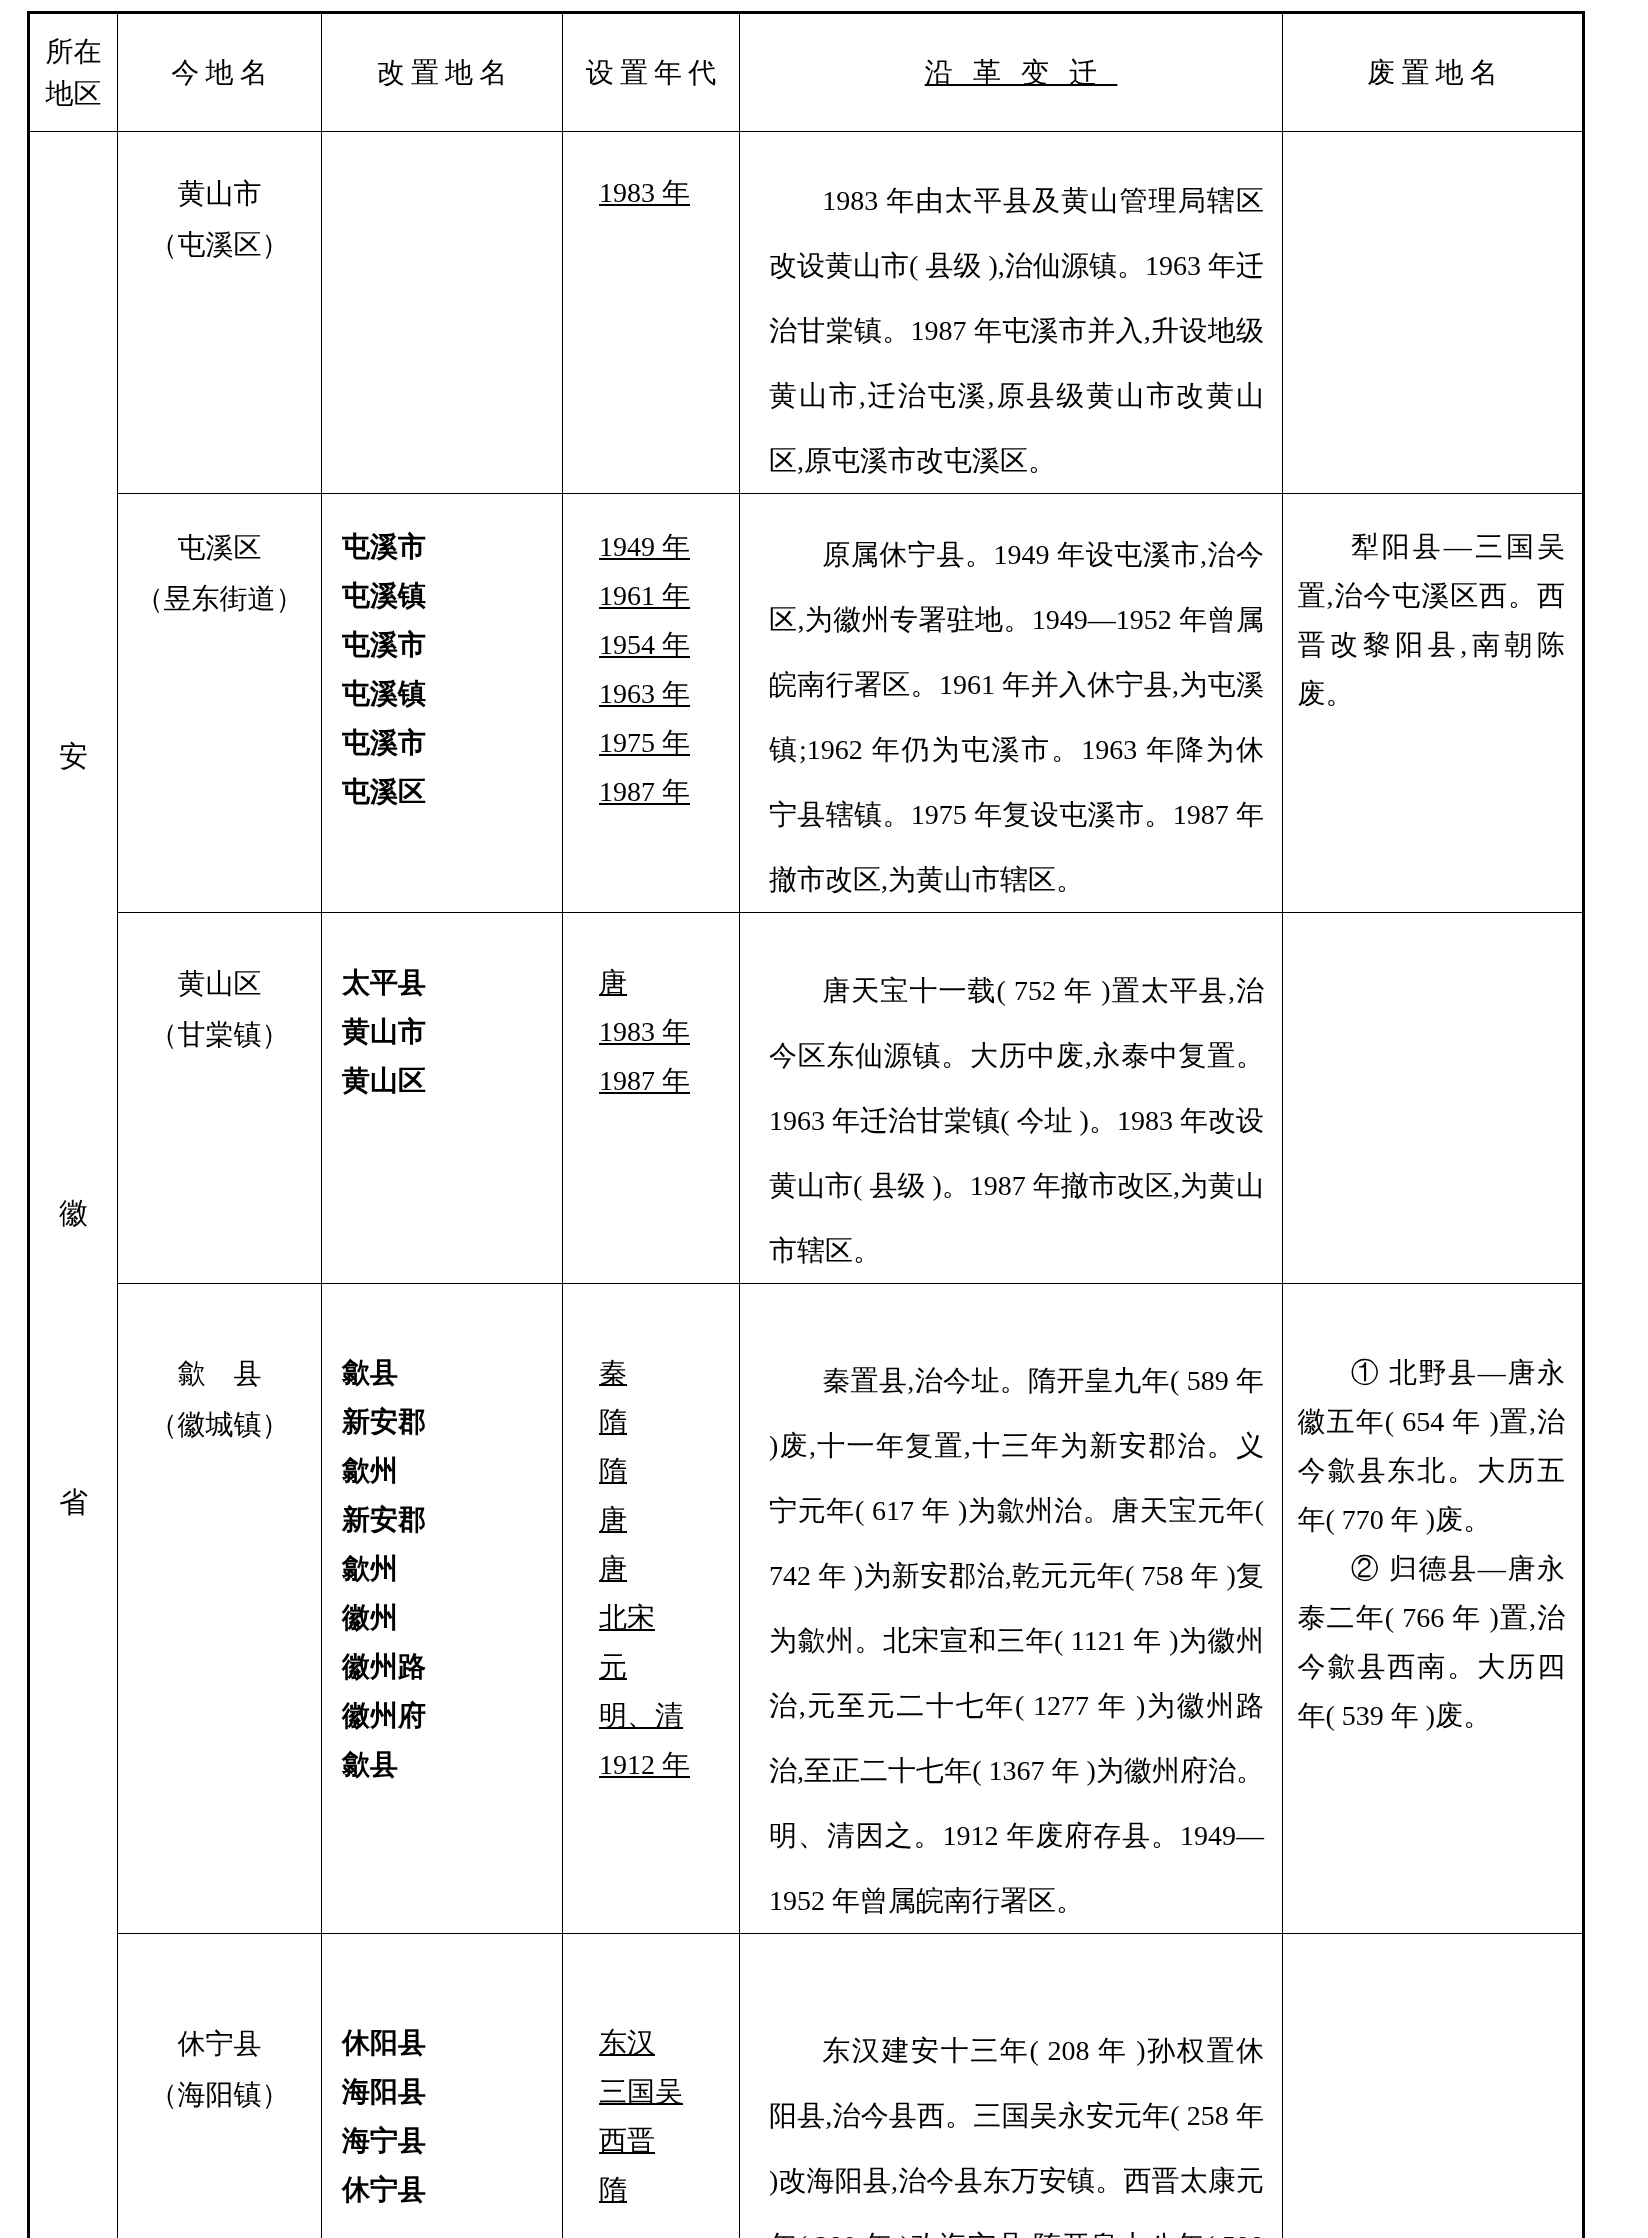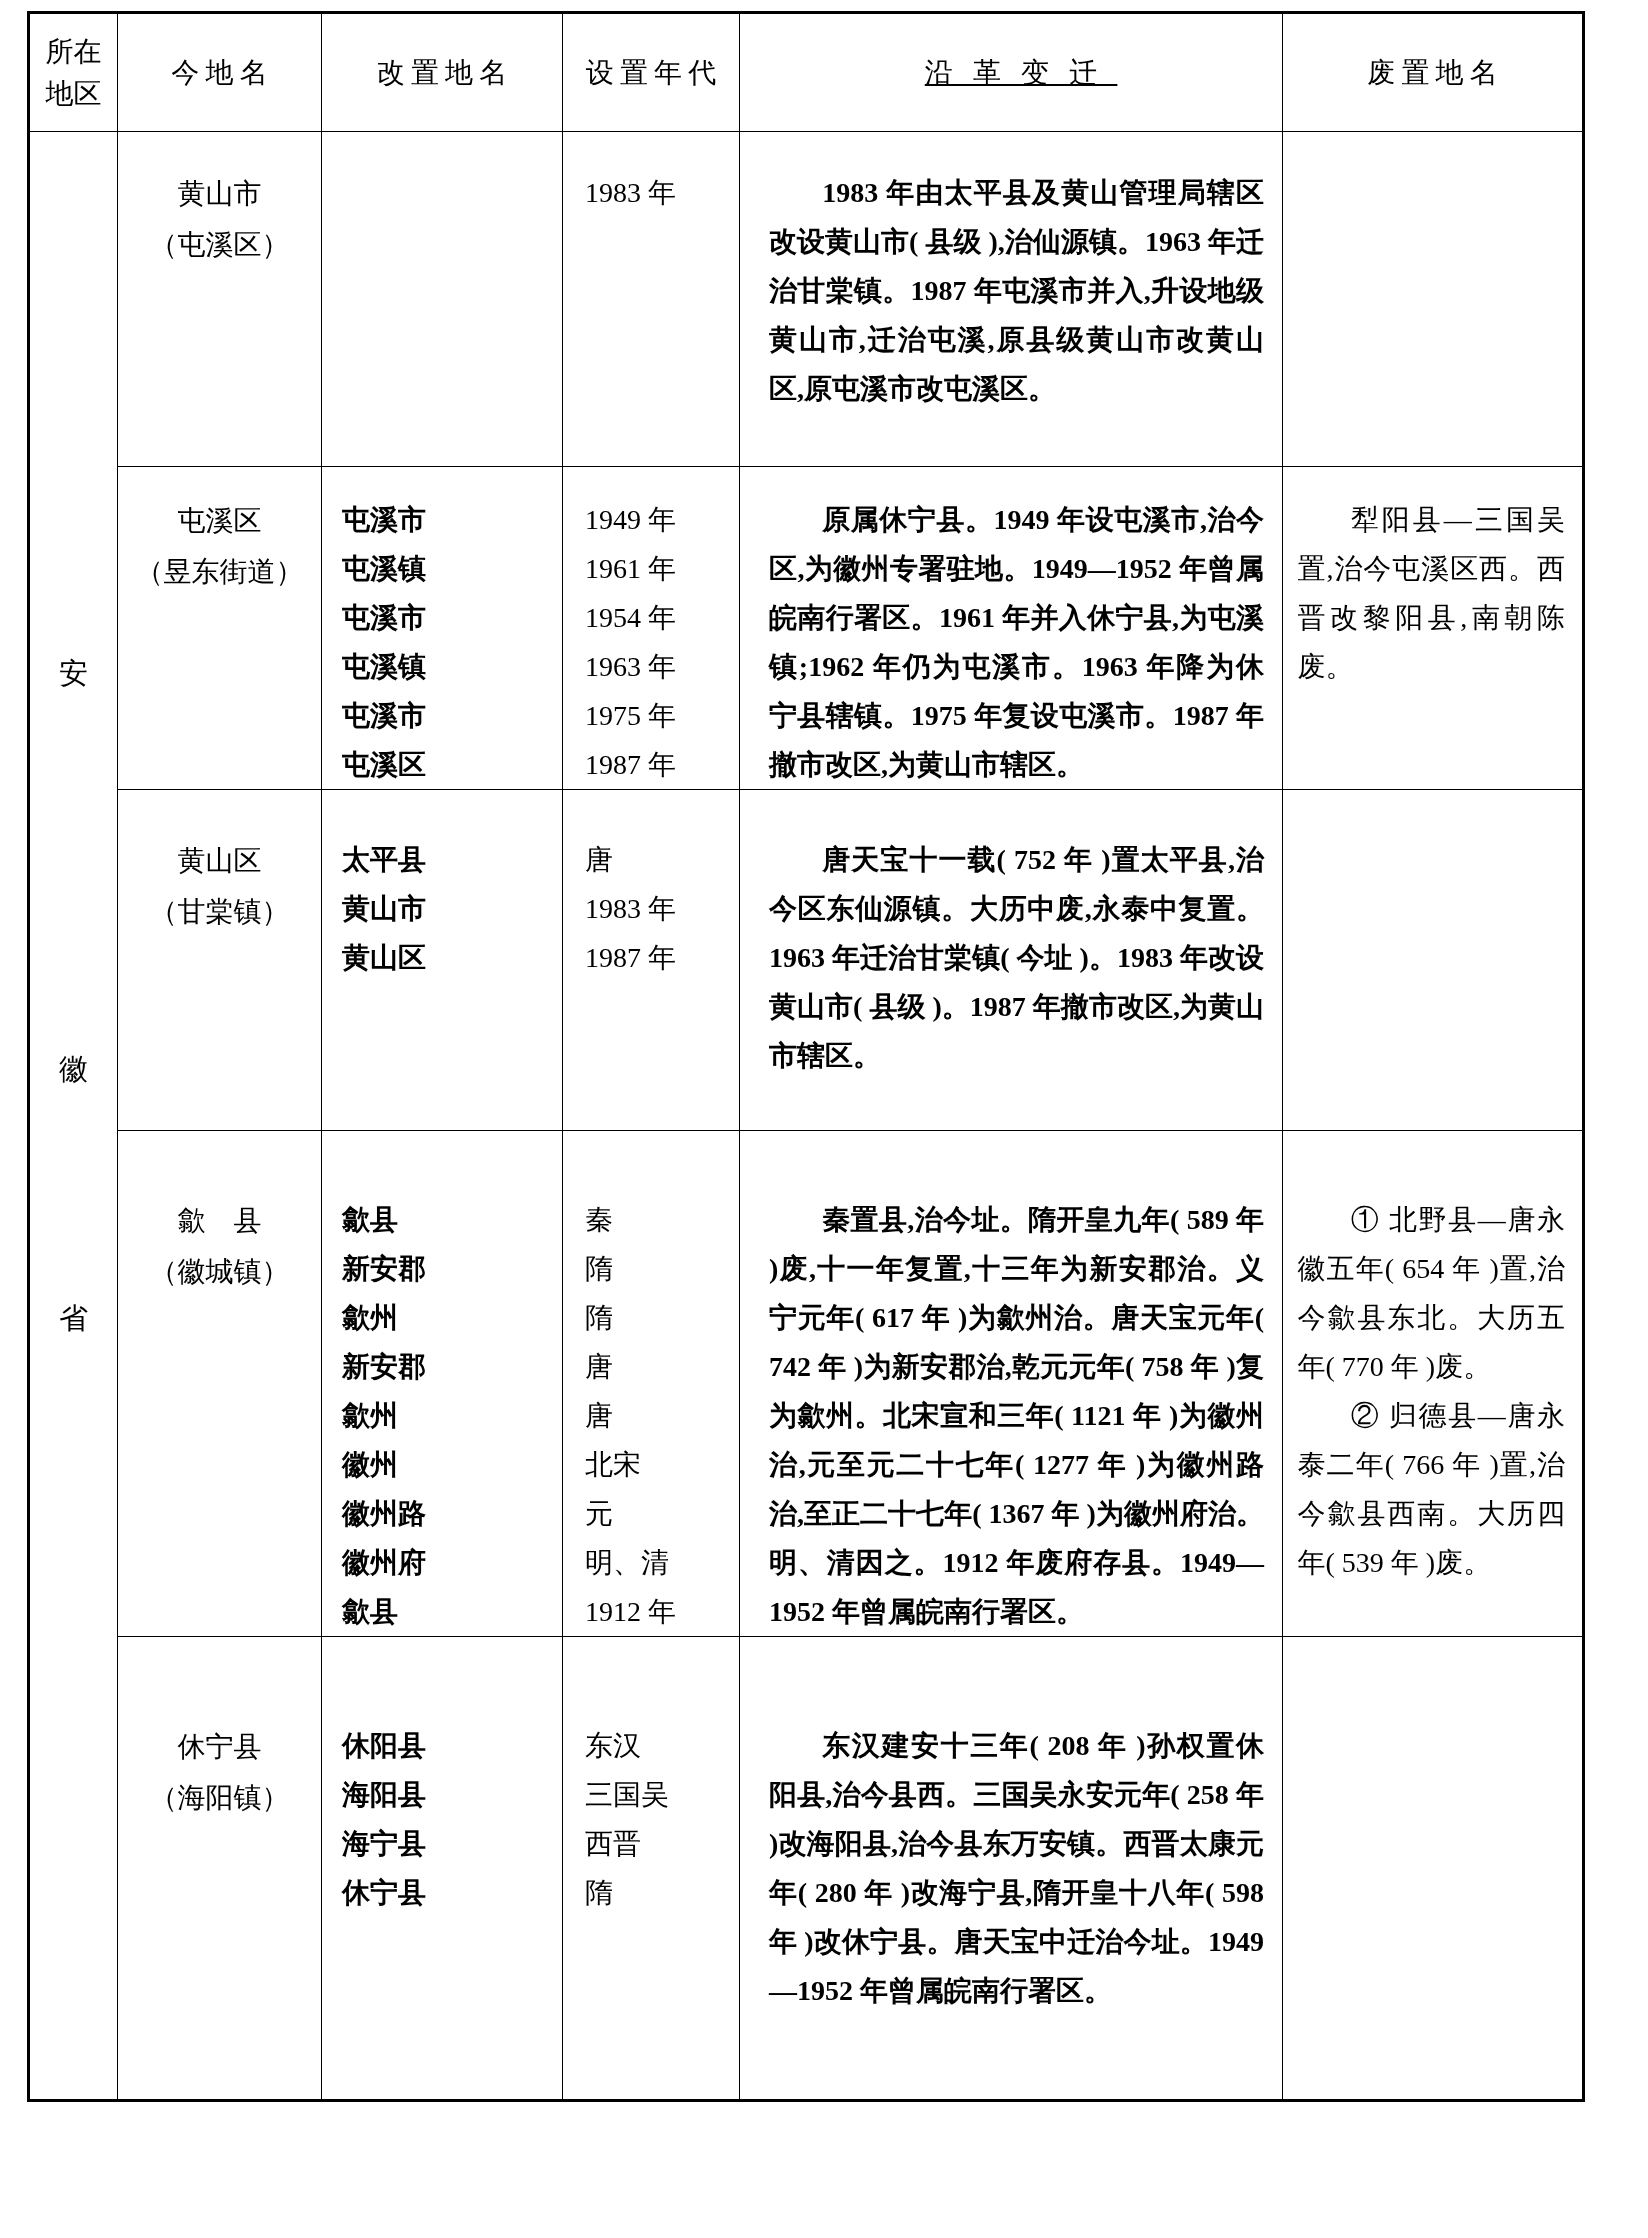--- a/index.html
+++ b/index.html
@@ -72,29 +72,28 @@
   }
   .rg1{top:26.8%}
   .rg2{top:46.9%}
   .rg3{top:59.6%}
 
   td.cell-today{text-align:center;line-height:51px;}
   .tn-main{line-height:51px}
   .tn-sub{line-height:51px}
 
   td.cell-changed{padding-left:20px;line-height:49px;font-weight:bold;}
-  td.cell-era{padding-left:22px;line-height:49px;}
+  td.cell-era{padding-left:36px;line-height:49px;text-decoration:underline;}
   .li{line-height:49px;text-indent:0;}
 
   td.cell-evolution{
     padding-left:29px;padding-right:18px;
     text-align:justify;
-    line-height:49px;
+    line-height:65px;
     text-indent:1.9em;
-    font-weight:bold;
   }
   td.cell-abolished{
     padding-left:14.5px;padding-right:17px;
     text-align:justify;
     line-height:49px;
   }
   td.cell-abolished .li{text-indent:1.9em;text-align:justify;}
 </style>
 </head>
 <body>

